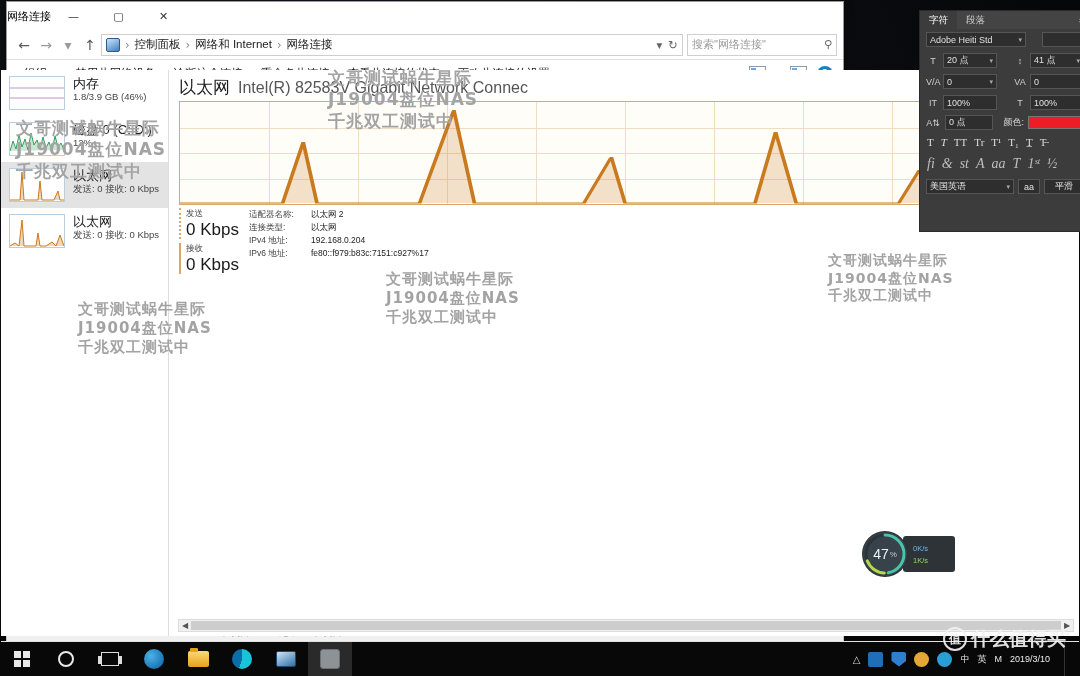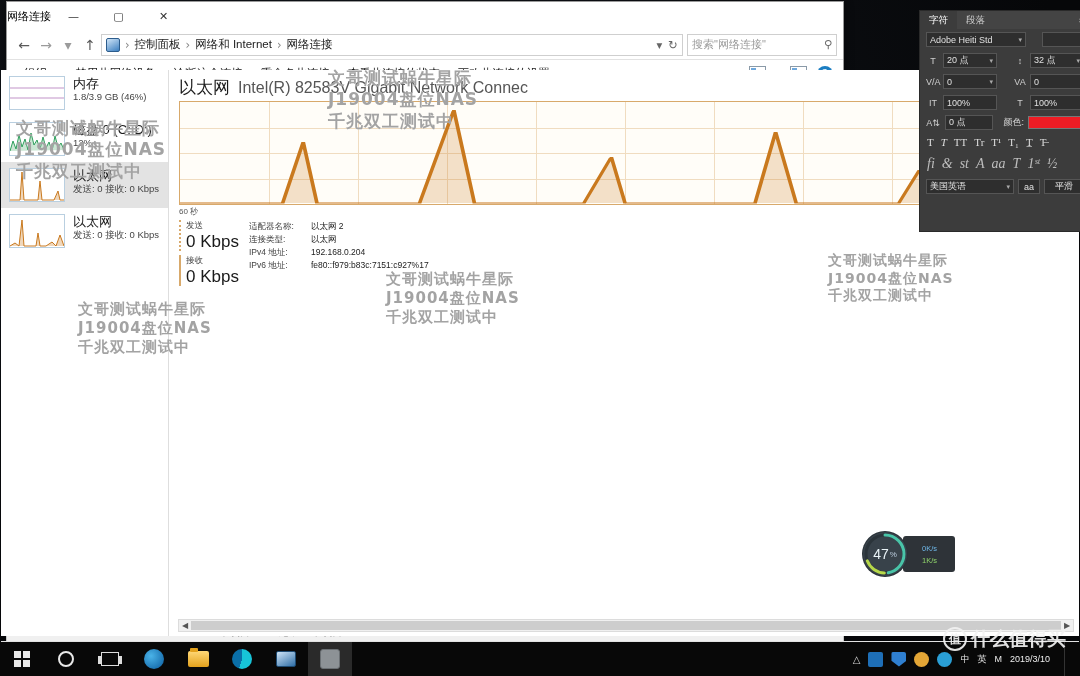--- a/index.html
+++ b/index.html
@@ -219,21 +219,21 @@
 
   
   #ring { position:absolute; left:863px; top:532px; width:92px; height:44px; }
   #ring .circ { position:absolute; left:0; top:0; width:44px; height:44px; border-radius:50%;
     background:#38424a; box-shadow:0 0 0 1px #2a3238; }
   #ring .pct { position:absolute; left:0; top:0; width:44px; height:44px; display:flex;
     align-items:center; justify-content:center; color:#e9f3f7; font-size:14px;}
   #ring .pct i { font-size:8px; font-style:normal; color:#bcd; margin-left:1px;}
   #ring .panel { position:absolute; left:40px; top:4px; width:52px; height:36px;
     background:#2e3338; border-radius:3px; display:flex; flex-direction:column;
-    justify-content:center; padding-left:19px; color:#dfe7ea; font-size:7.5px; gap:3px;}
+    justify-content:center; padding-left:10px; color:#dfe7ea; font-size:7.5px; gap:3px;}
   #ring .panel .g { color:#8fd36b; }
   #ring .panel .b { color:#6fb7e8; }
 
   
   #taskbar { position:absolute; left:0; bottom:0; width:1080px; height:34px;
     background:#080808; display:flex; align-items:center; }
   #taskbar .tb { width:44px; height:34px; display:flex; align-items:center; justify-content:center;}
   #taskbar .tb.act { background:#2a2a2a; }
   #tray { margin-left:auto; display:flex; align-items:center; gap:8px; padding-right:8px;
     color:#e9e9e9; font-size:9px;}
@@ -649,24 +649,20 @@
         <div class="gridv" style="top:0;bottom:0;left:50%;width:1px;"></div>
         <div class="gridv" style="top:0;bottom:0;left:60%;width:1px;"></div>
         <div class="gridv" style="top:0;bottom:0;left:70%;width:1px;"></div>
         <div class="gridv" style="top:0;bottom:0;left:80%;width:1px;"></div>
         <div class="gridv" style="top:0;bottom:0;left:90%;width:1px;"></div>
         <svg width="100%" height="100%" viewBox="0 0 260 102" preserveAspectRatio="none" style="position:absolute;left:0;top:0;">
           <polyline points="0,101 18,101 30,101 36,40 40,101 52,101 70,101 80,8 86,101 100,101 118,101 126,55 130,101 150,101 168,101 174,30 180,101 196,101 210,101 216,68 220,101 236,101 248,101 254,86 258,101 260,101" fill="rgba(201,121,30,.22)" stroke="#c9791e" stroke-width="1.1"></polyline>
         </svg>
         <div style="position:absolute;right:3px;top:1px;font-size:7.5px;color:#6a6a6a;">1 Mbps</div>
       </div>
-      <div id="tm-axis">
-        <span>60 秒</span>
-        <span>0</span>
-      </div>
       <div id="tm-stats">
         <div style="display:flex;flex-direction:column;gap:4px;">
           <div class="tmstat">
             <div class="lab">发送</div>
             <div class="val">0 Kbps</div>
           </div>
           <div class="tmstat solid">
             <div class="lab">接收</div>
             <div class="val">0 Kbps</div>
           </div>
@@ -730,21 +726,21 @@
     <span class="ps-half">
       <span class="ps-ico">T</span>
       <span class="ps-field">
         <span>20 点</span>
         <span class="cv">▾</span>
       </span>
     </span>
     <span class="ps-half">
       <span class="ps-ico">↕</span>
       <span class="ps-field">
-        <span>32 点</span>
+        <span>41 点</span>
         <span class="cv">▾</span>
       </span>
     </span>
   </div>
   <div class="ps-row">
     <span class="ps-half">
       <span class="ps-ico">V/A</span>
       <span class="ps-field">
         <span>0</span>
         <span class="cv">▾</span>

